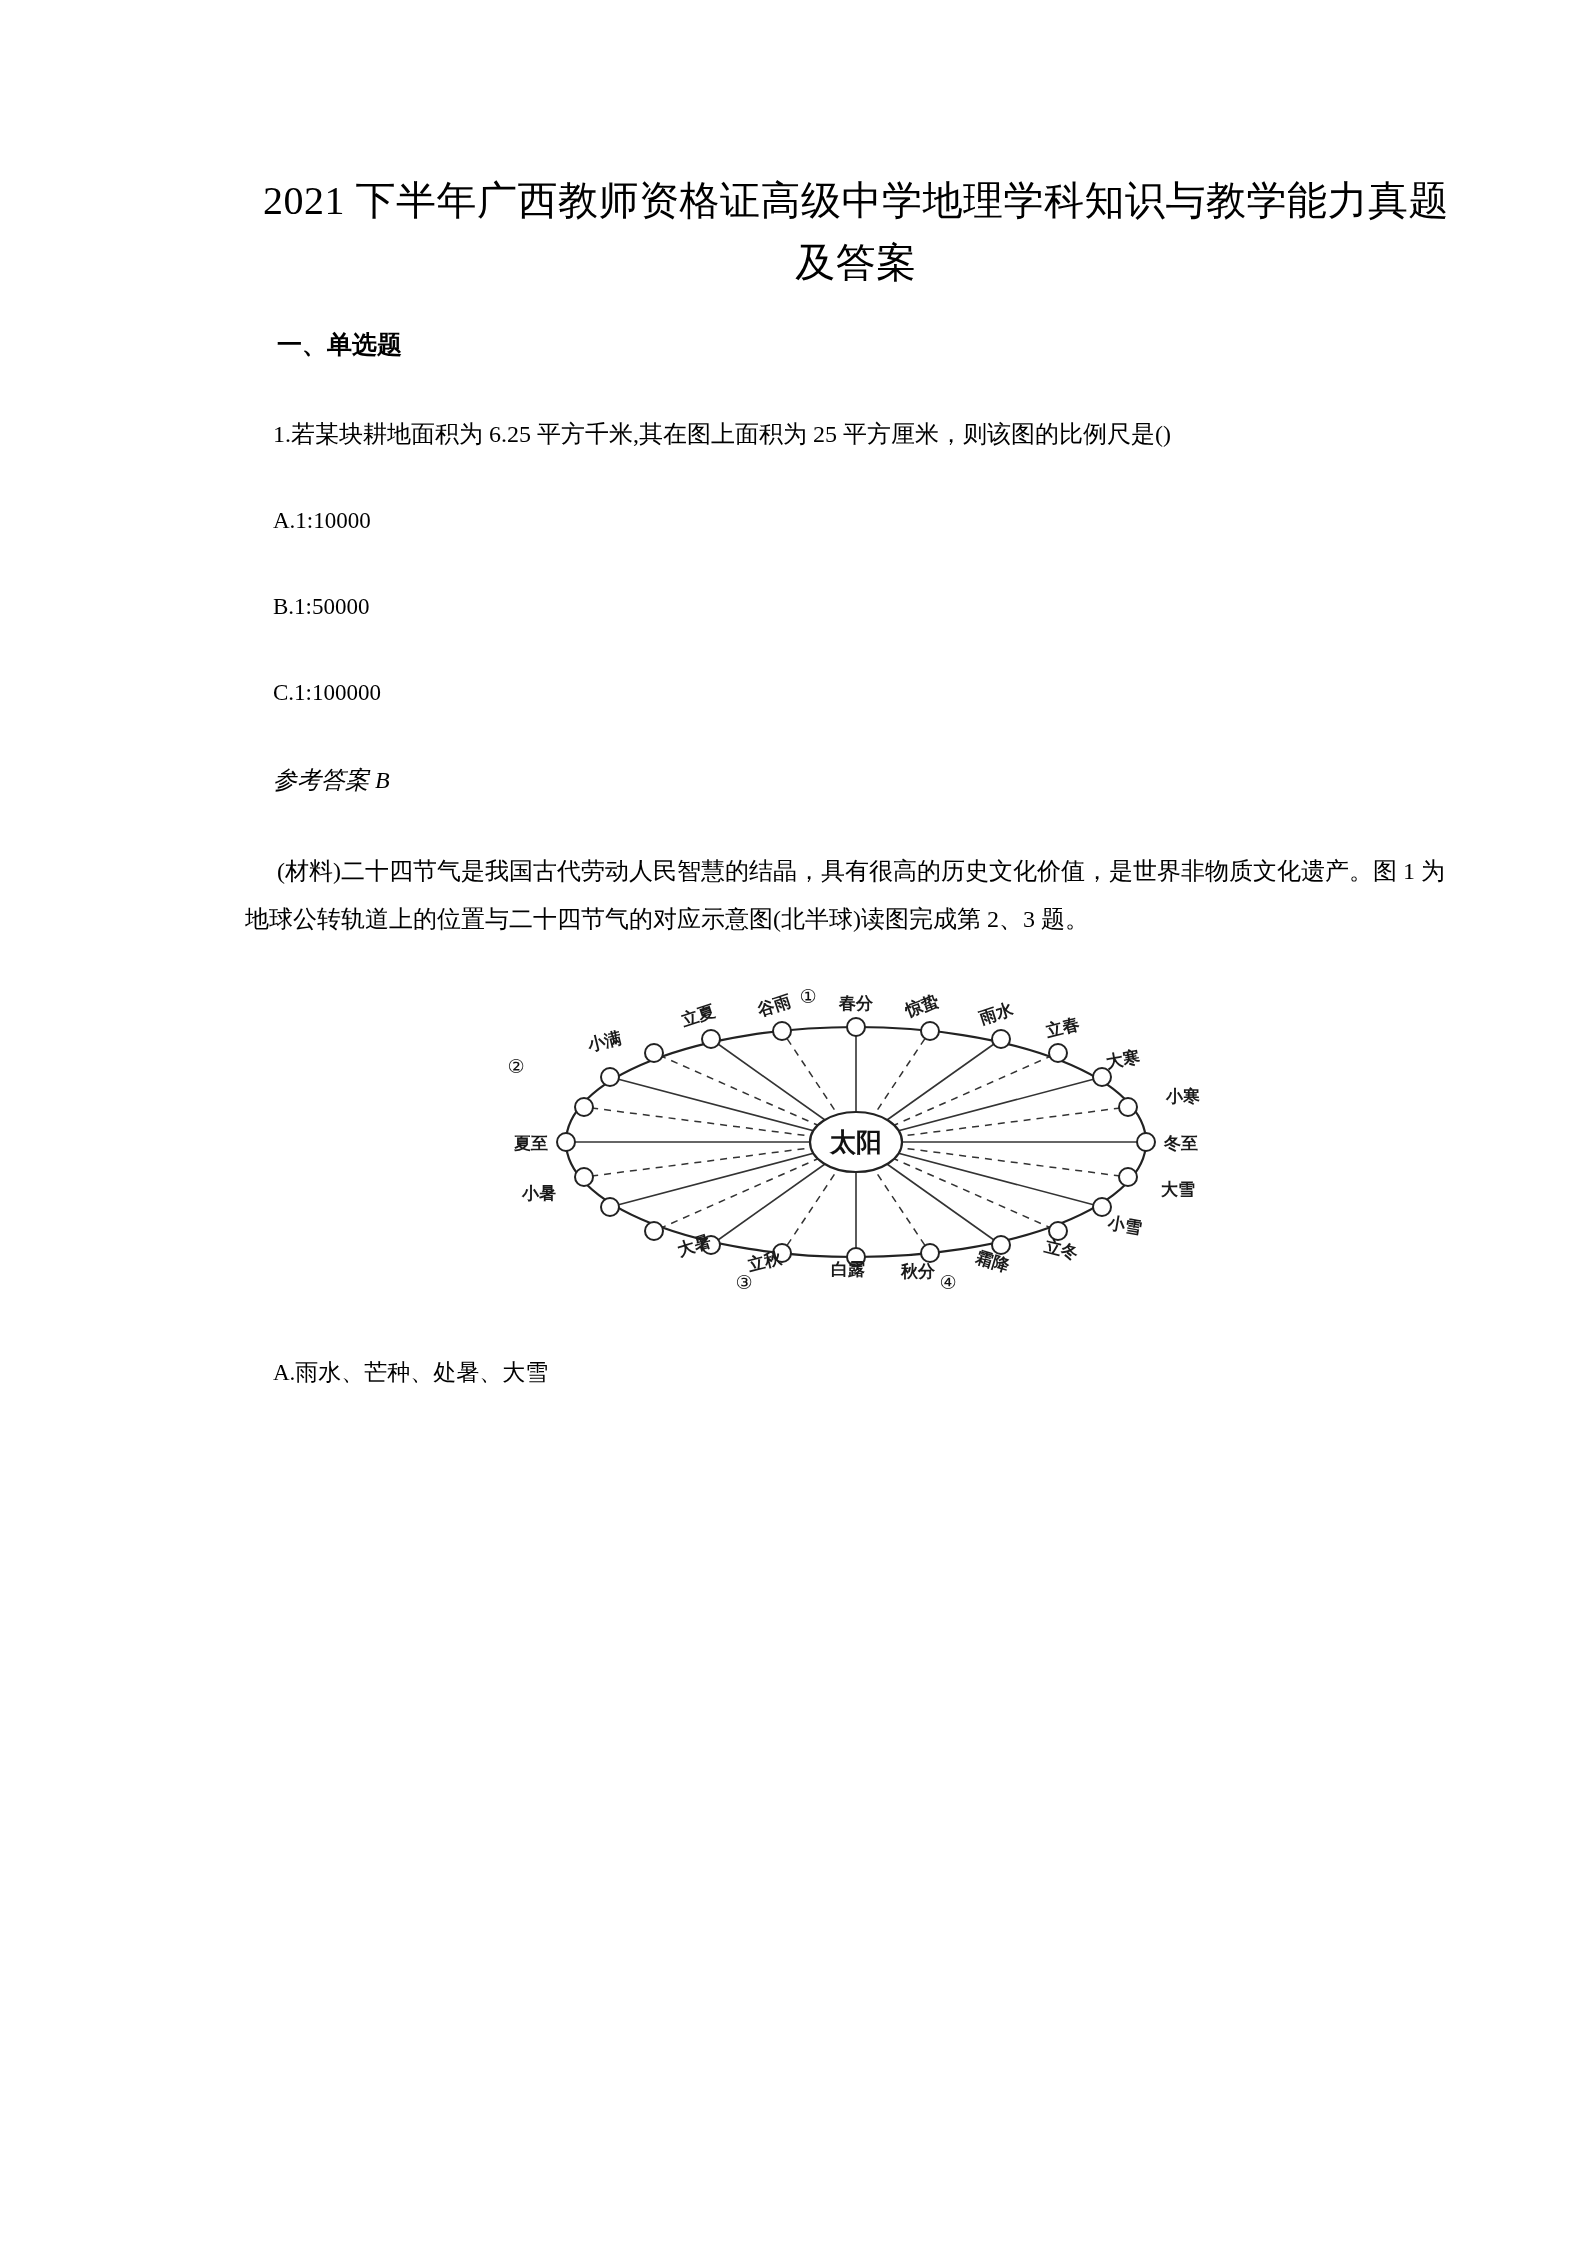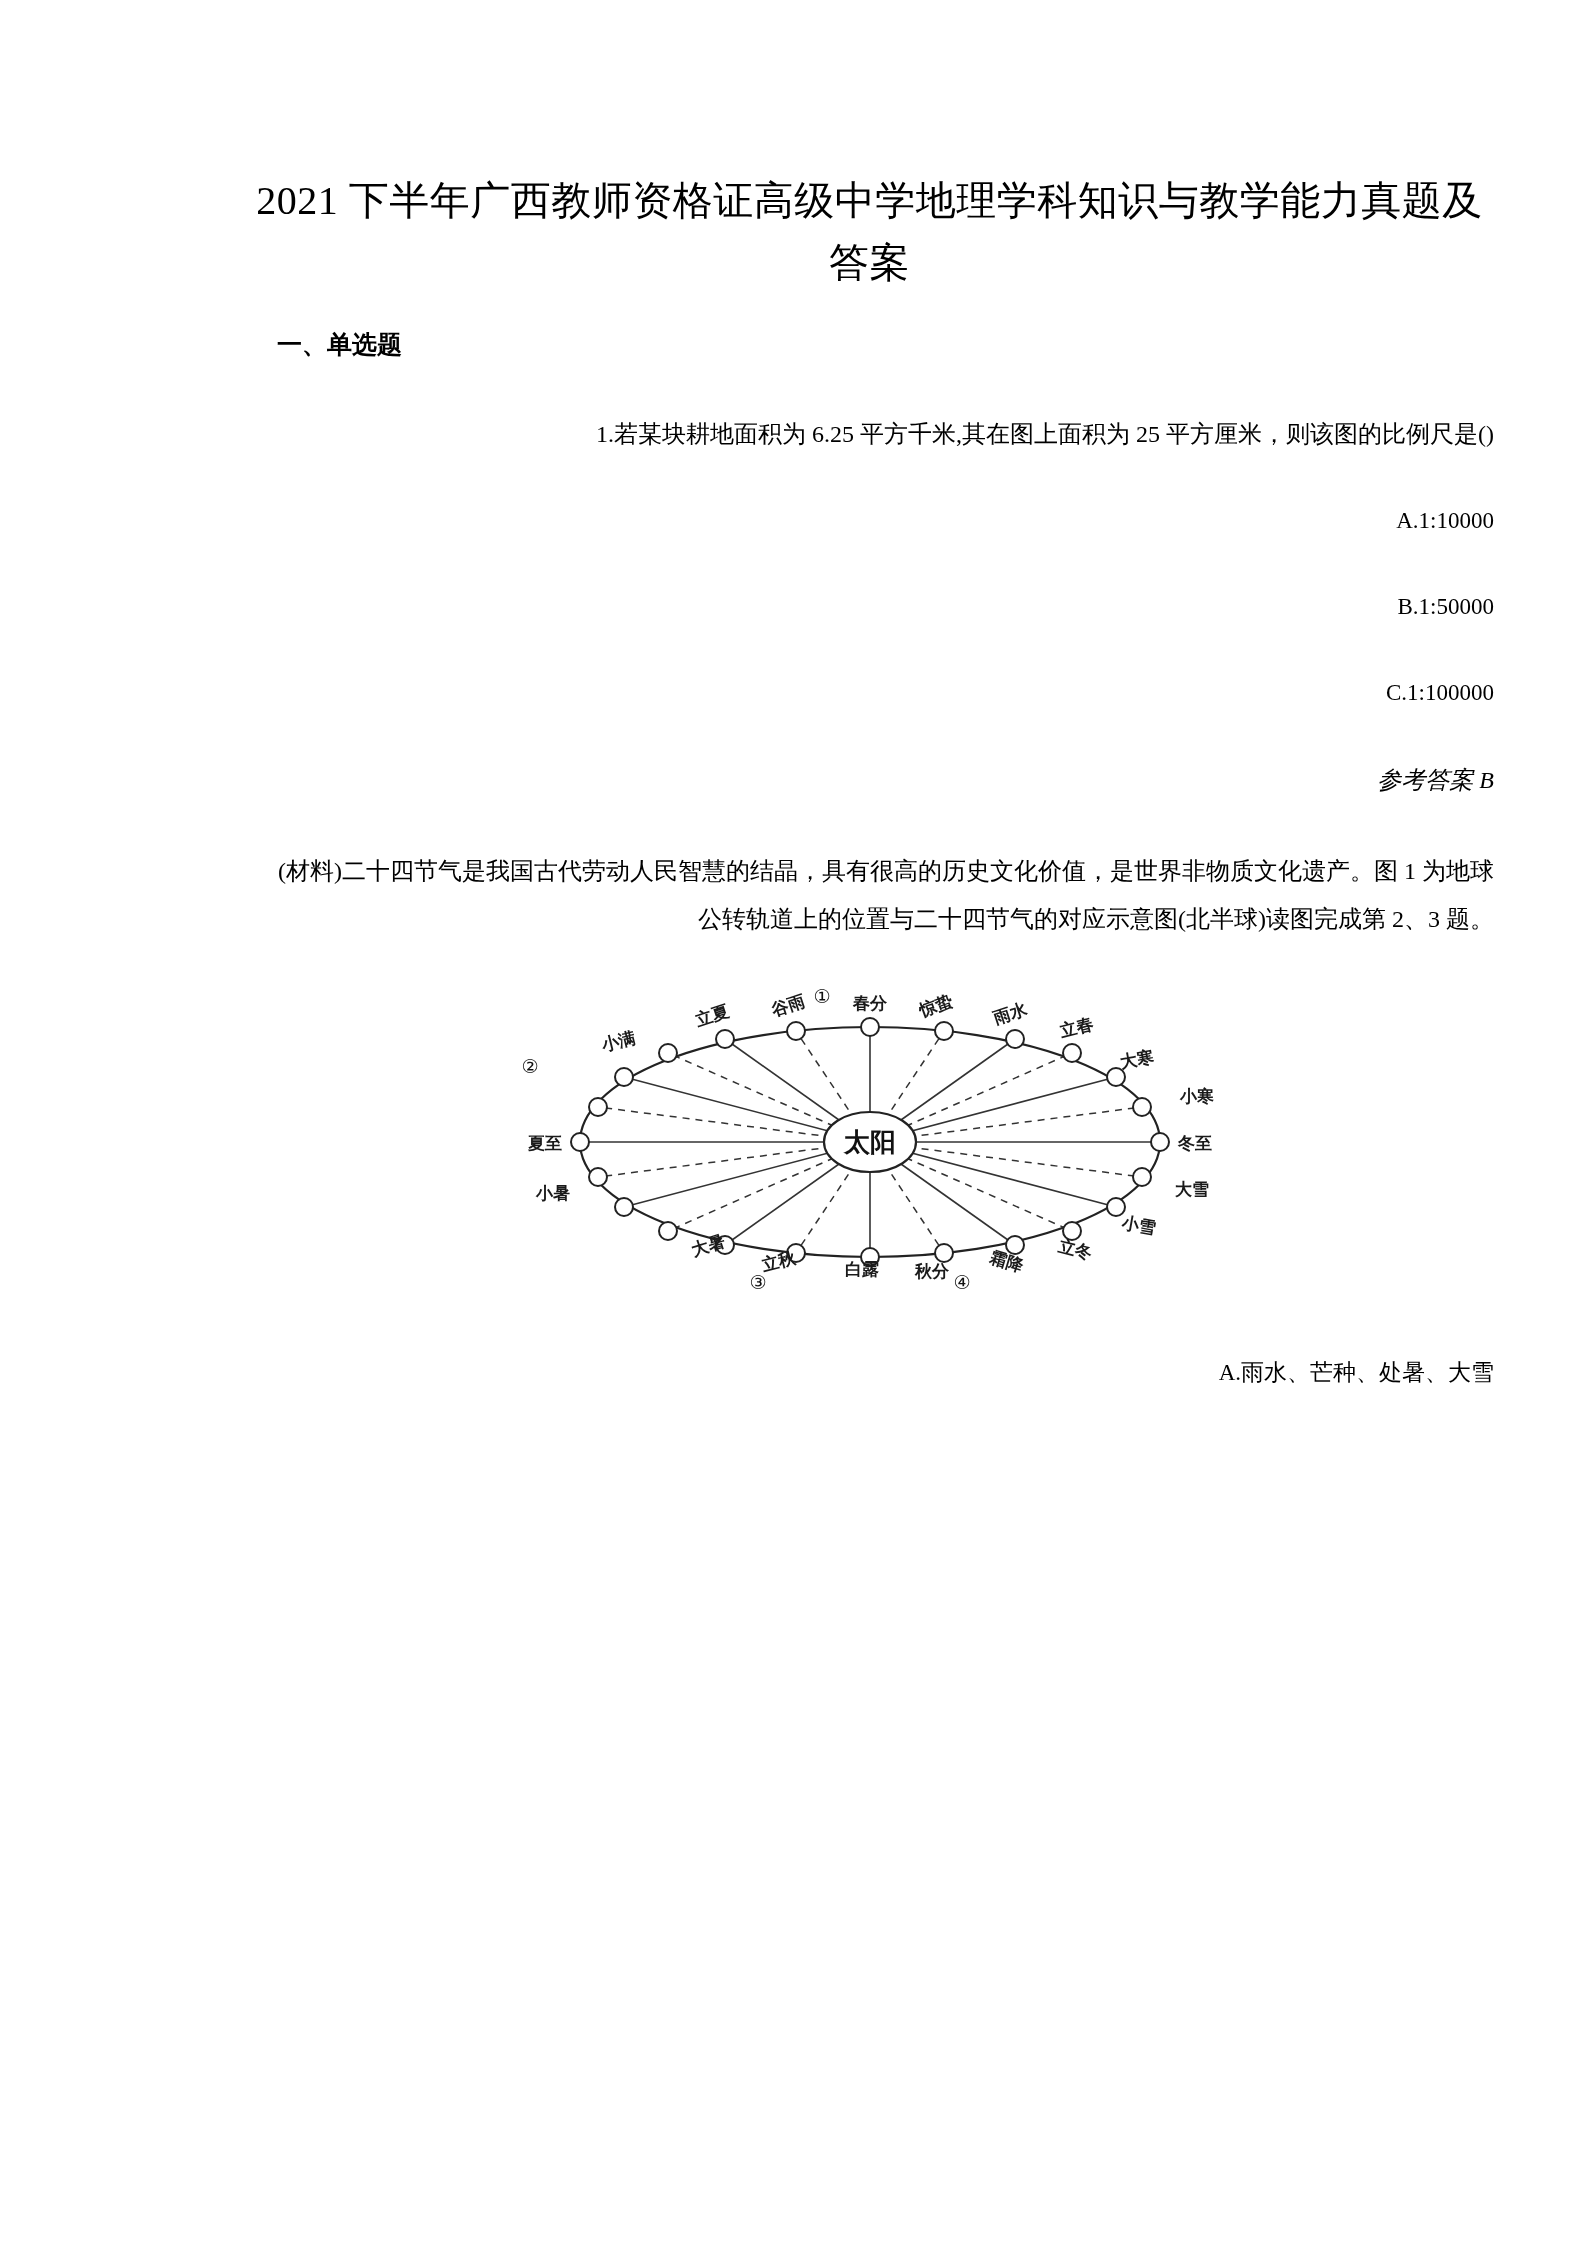--- a/index.html
+++ b/index.html
@@ -12,21 +12,21 @@
     height: 2244px;
     font-family: "Liberation Serif", "DejaVu Serif", serif;
     color: #000000;
     position: relative;
     overflow: hidden;
   }
   .page {
     width: 1586px;
     height: 1728px;
     box-sizing: border-box;
-    padding: 170px 92px 0 245px;
+    padding: 170px 119px 0 245px;
     position: relative;
   }
   .doc-title {
     font-size: 40px;
     line-height: 1.55;
     text-align: center;
     font-weight: normal;
     letter-spacing: 0.5px;
     margin: 0 0 28px 0;
   }
@@ -34,21 +34,20 @@
     font-size: 25px;
     margin: 30px 0 0 32px;
     line-height: 1.7;
     font-weight: bold;
   }
   .para {
     font-size: 24px;
     line-height: 1.75;
     margin: 46px 0 0 0;
     text-indent: 0;
-    text-align: right;
   }
   .para.q {
     margin-left: 28px;
   }
   .para.opt {
     margin-left: 28px;
     font-size: 23px;
   }
   .para.ans {
     margin-left: 28px;

